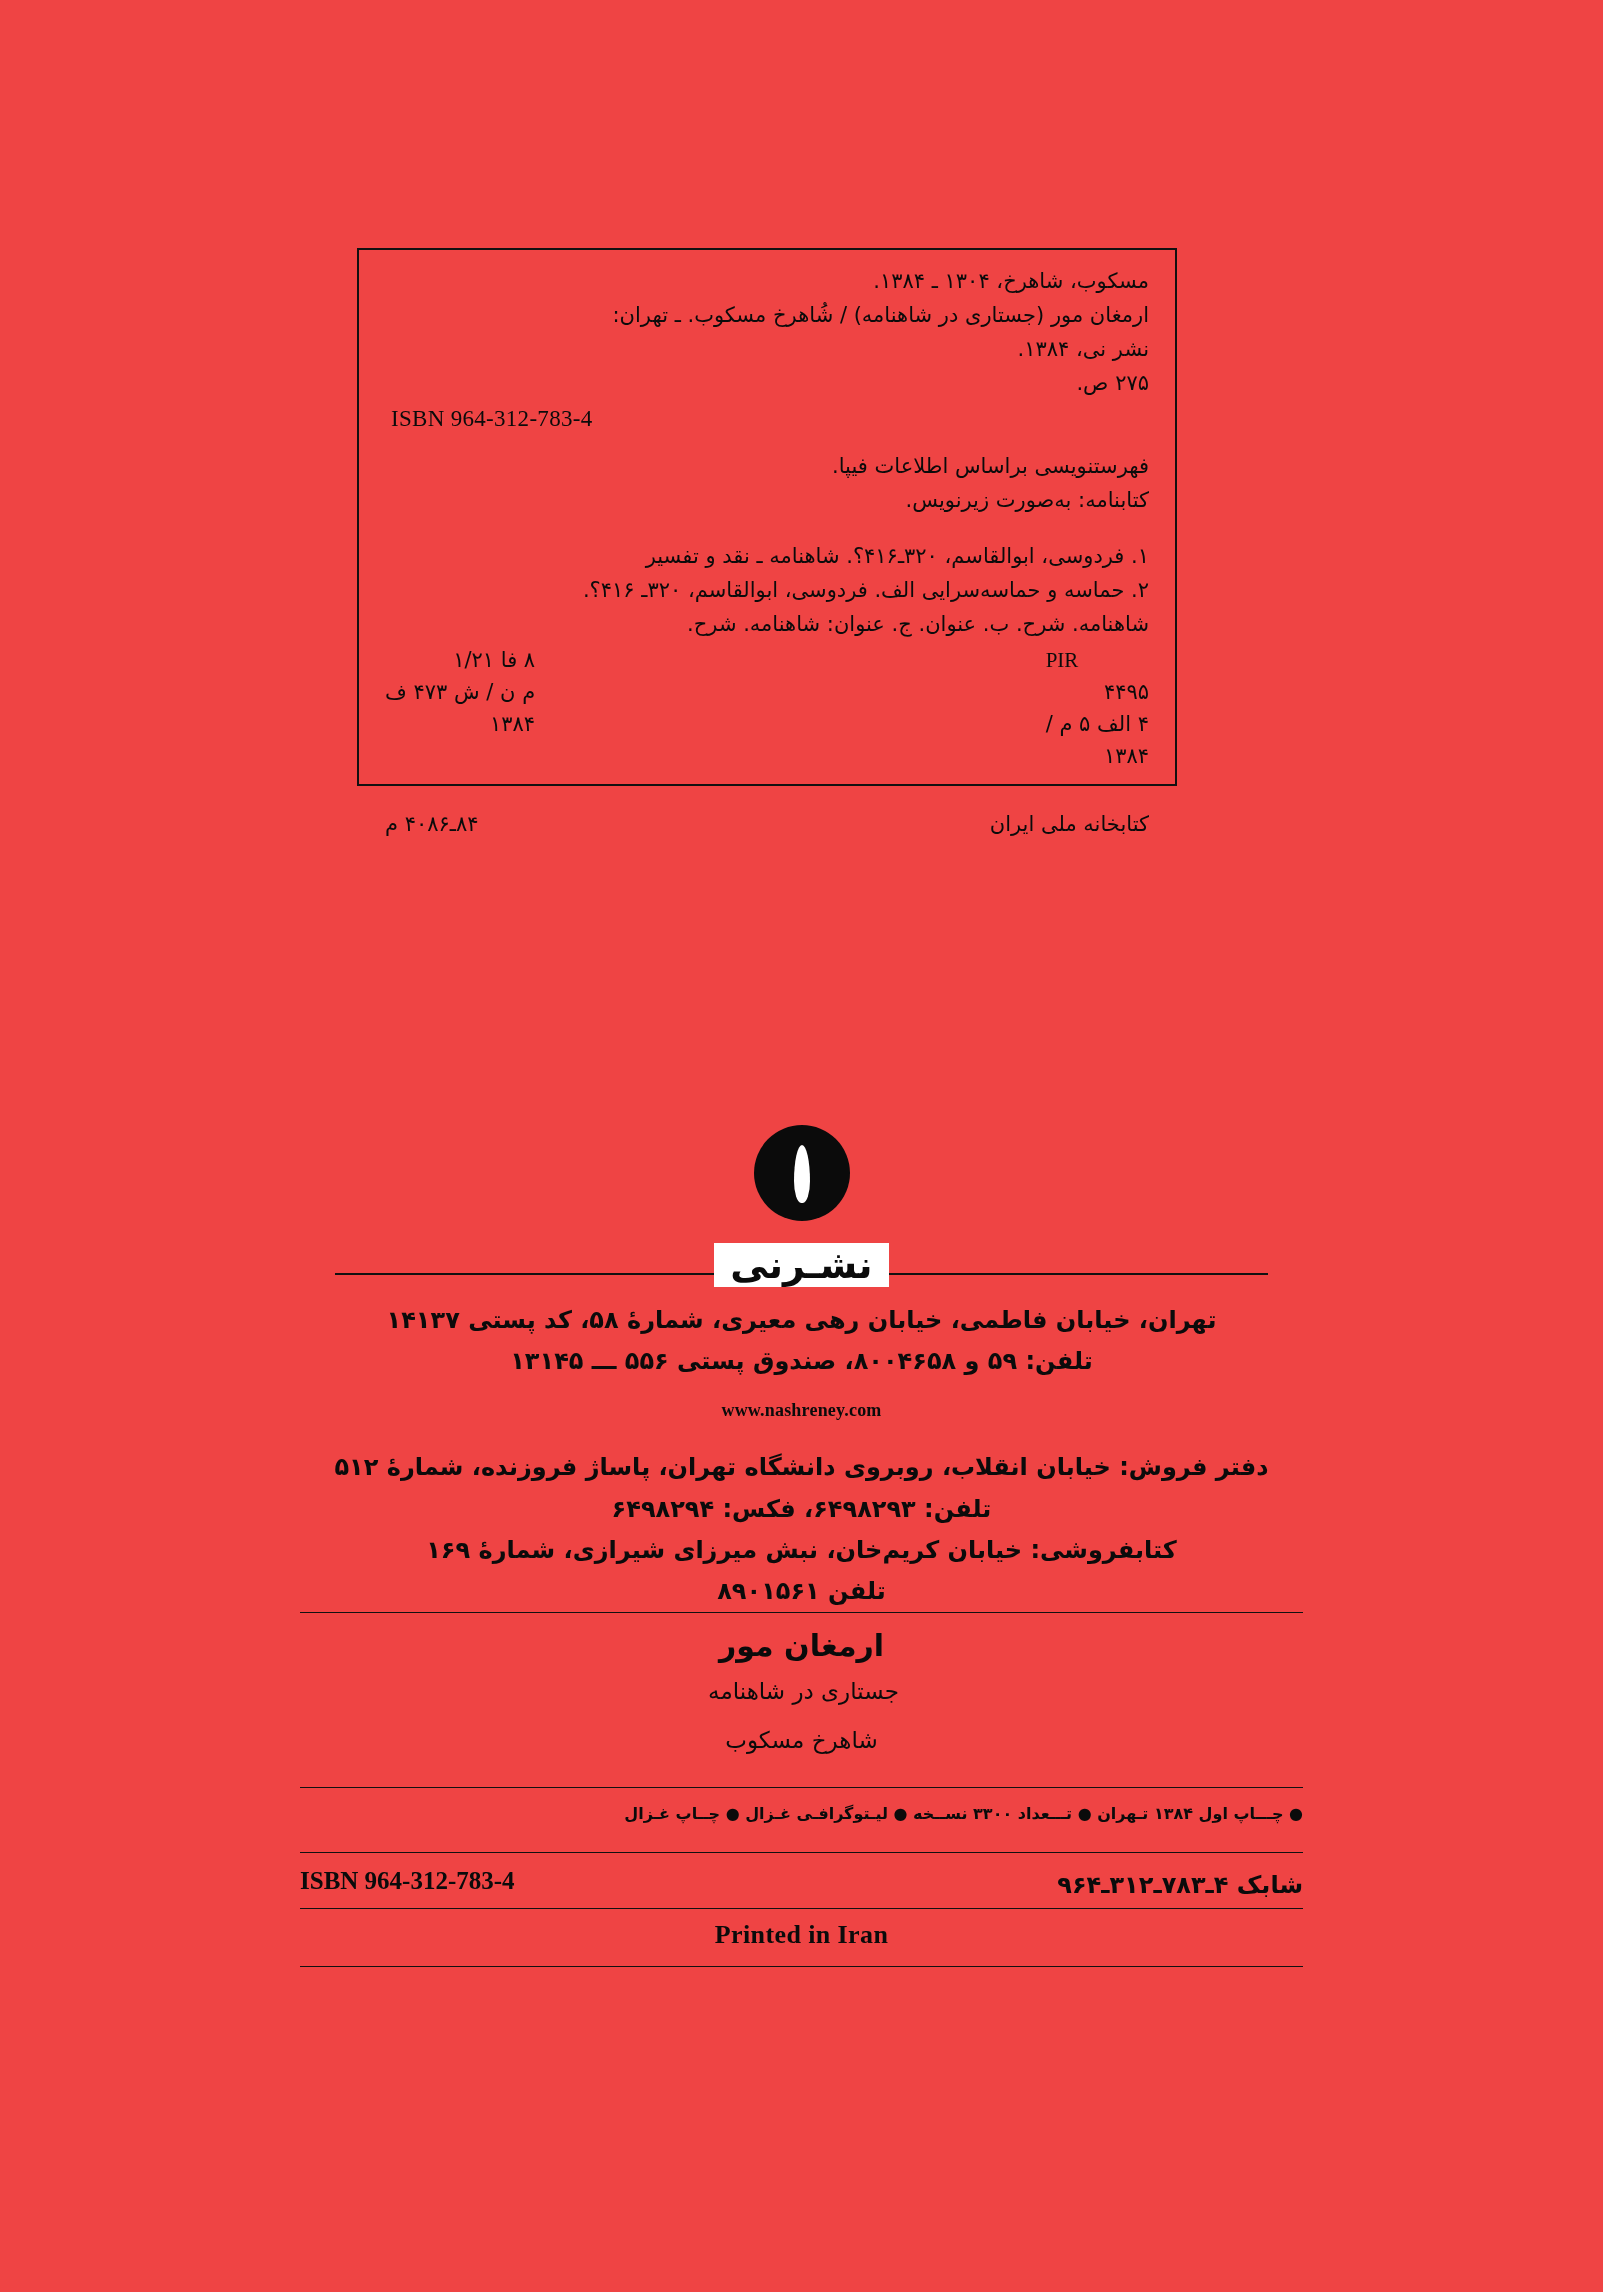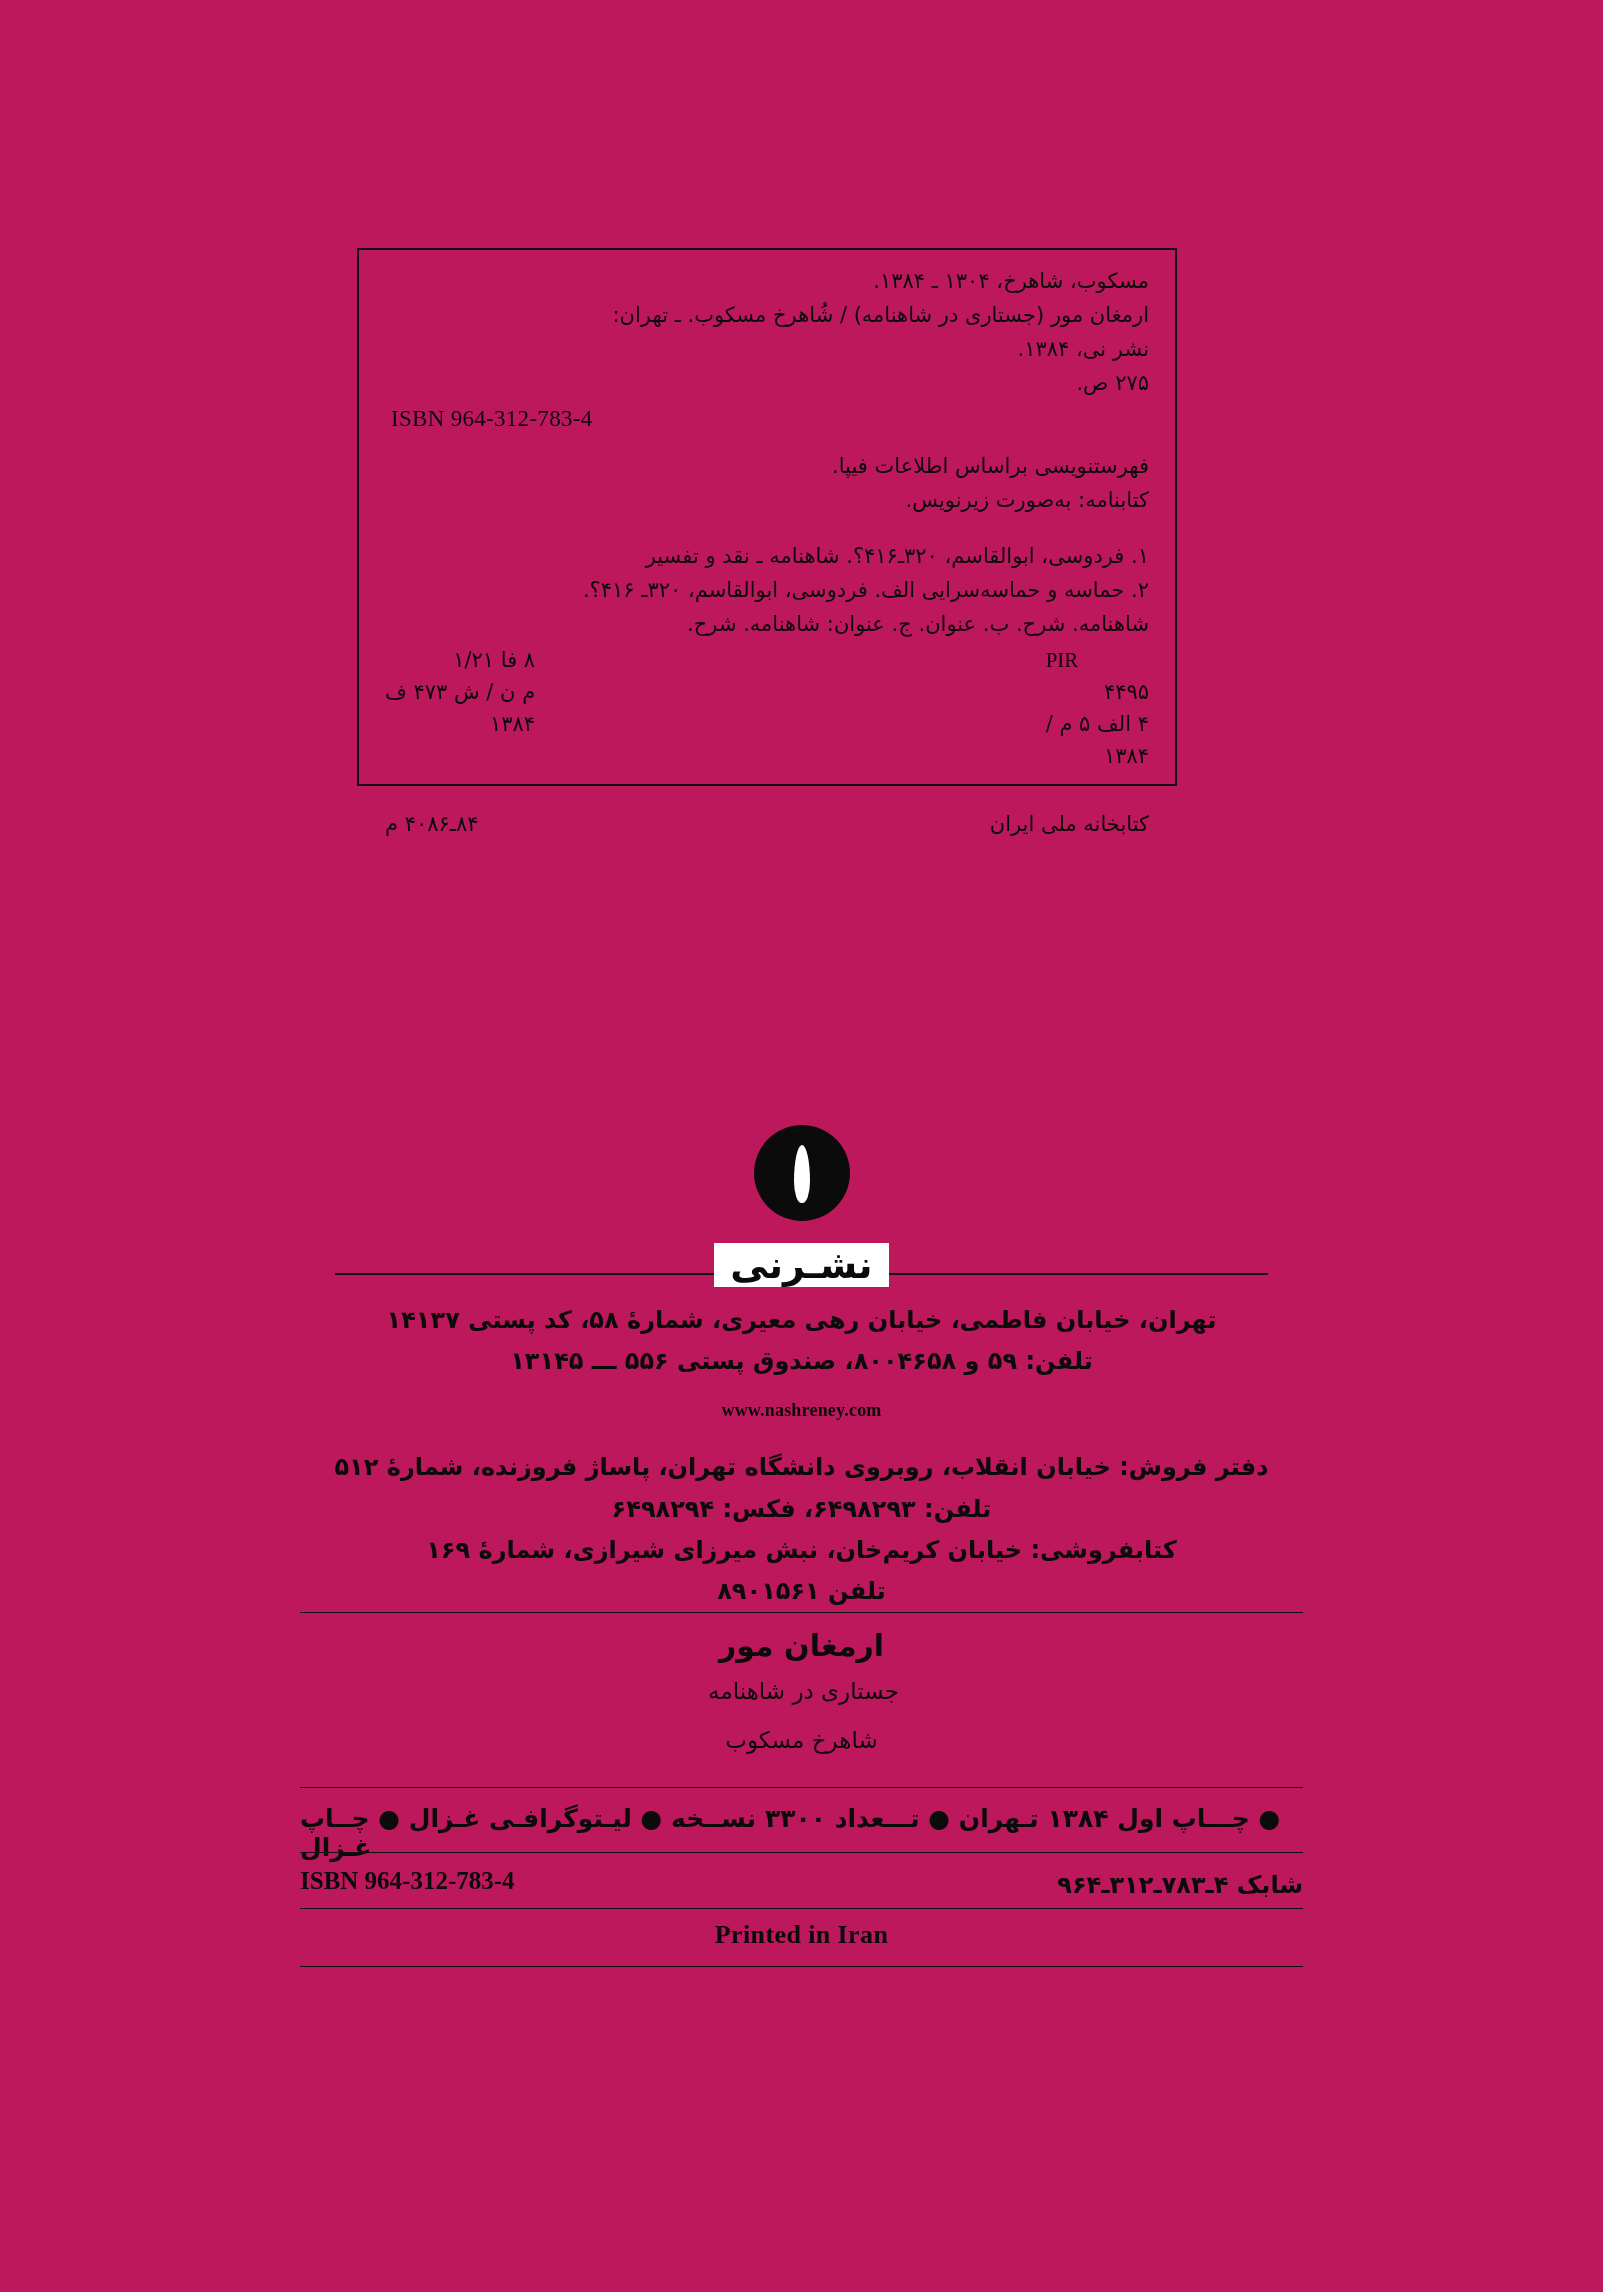--- a/index.html
+++ b/index.html
@@ -3,21 +3,21 @@
 <meta charset="utf-8">
 <style>
   html,body{margin:0;padding:0;background:#ffffff;}
   body{
     width:1603px;height:2292px;
     font-family:"DejaVu Sans","Liberation Sans",sans-serif;
     color:#0b0b0b;
     position:relative;
     overflow:hidden;
   }
-  .page{position:relative;width:1603px;height:2292px;background:#be185d;}
+  .page{position:relative;width:1603px;height:2292px;background:#ef4444;}
 
   
   .cip-box{
     position:absolute;
     left:357px;top:248px;
     width:820px;height:538px;
     border:2.5px solid #111;
     box-sizing:border-box;
     direction:rtl;
     text-align:right;
@@ -140,22 +140,22 @@
     text-align:center;direction:rtl;
     font-size:23px;
   }
   .colophon-author{
     position:absolute;left:0;right:0;top:1727px;
     text-align:center;direction:rtl;
     font-size:23px;
   }
   .print-run{
     position:absolute;left:300px;right:300px;top:1804px;
-    text-align:left;direction:rtl;
-    font-size:25px;font-weight:bold;
+    text-align:right;direction:rtl;
+    font-size:16px;font-weight:bold;
     letter-spacing:.4px;
   }
   .isbn-row{
     position:absolute;left:300px;right:300px;top:1862px;
     display:flex;flex-direction:row;justify-content:space-between;align-items:center;
   }
   .isbn-row .en{
     font-family:"Liberation Serif","DejaVu Serif",serif;
     font-size:25px;font-weight:bold;
   }

